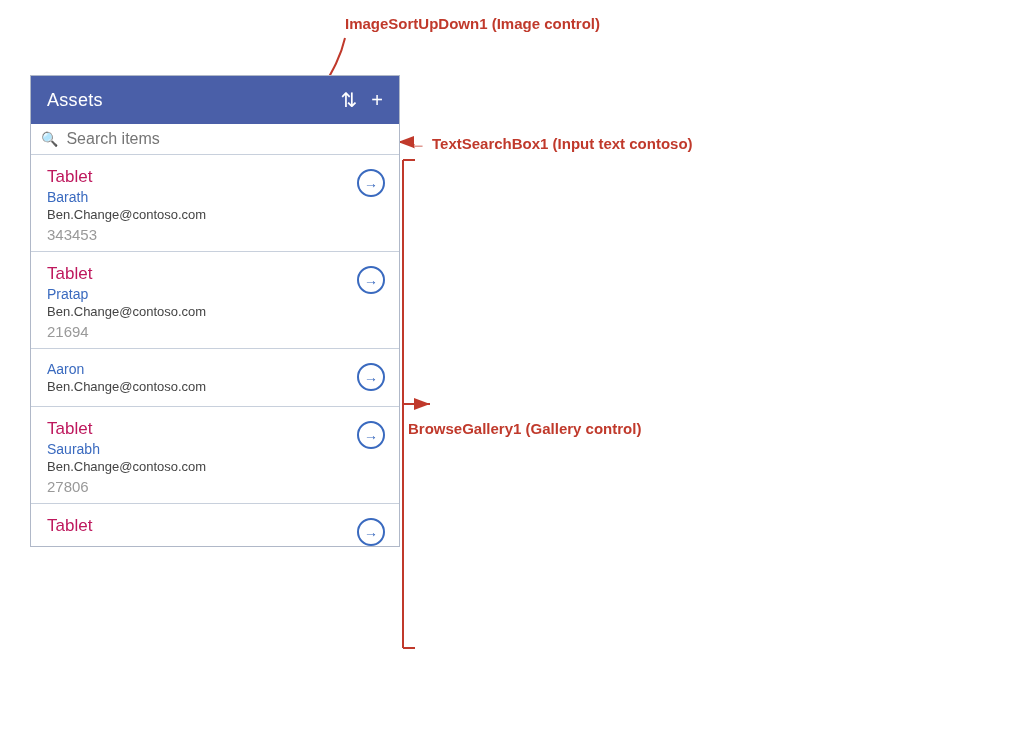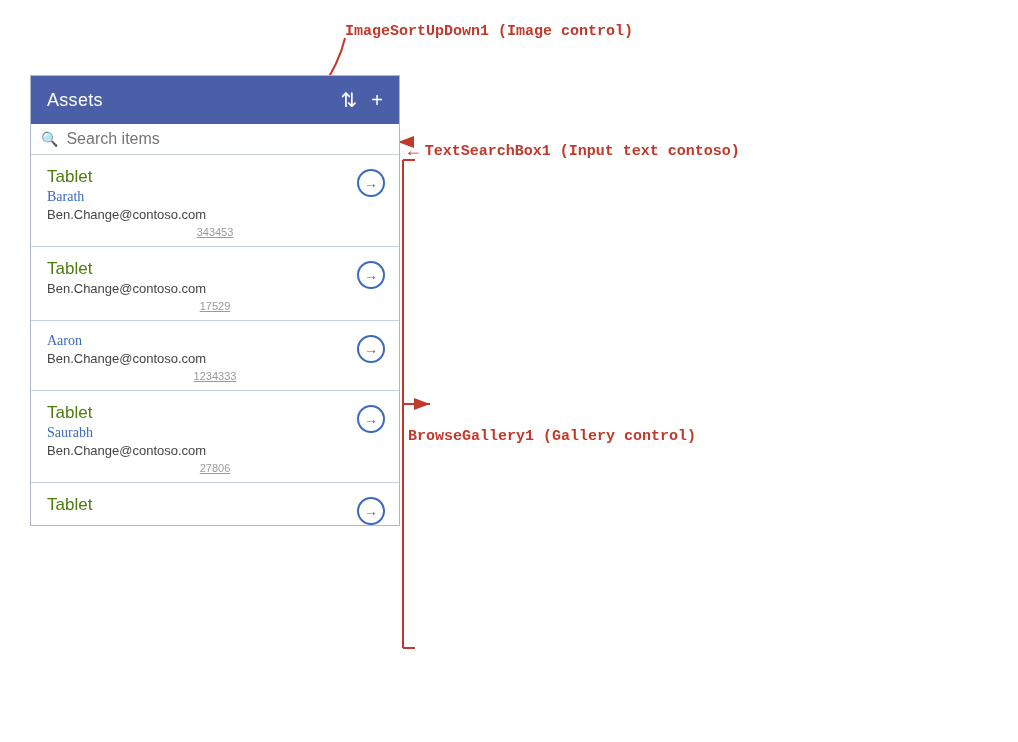--- a/index.html
+++ b/index.html
@@ -6,25 +6,24 @@
     body {
       font-family: 'Segoe UI', Arial, sans-serif;
       background: #fff;
       width: 1018px;
       height: 742px;
       position: relative;
       overflow: hidden;
     }
 
     .annotation-label {
-      font-family: Liberation Mono, monospace;
+      font-family: Liberation Sans, sans-serif;
       font-weight: 700;
       color: #c0392b;
       font-size: 15px;
-      margin-top: 8px;
     }
 
     
     .annotation-right-search {
       position: absolute;
       top: 133px;
       left: 408px;
       display: flex;
       align-items: center;
       gap: 6px;
@@ -116,44 +115,42 @@
       position: relative;
       background: #fff;
     }
 
     .gallery-item:last-child {
       border-bottom: none;
     }
 
     .item-title {
       font-size: 17px;
-      color: #4d7c0f;
+      color: #be185d;
       font-weight: 400;
       margin-bottom: 2px;
     }
 
     .item-name {
       font-size: 14px;
       color: #3a6abf;
       font-weight: 500;
       margin-bottom: 2px;
-      font-family: Liberation Serif, serif;
     }
 
     .item-email {
       font-size: 13px;
       color: #444;
       margin-bottom: 4px;
     }
 
     .item-id {
-      font-size: 11px;
+      font-size: 15px;
       color: #999;
-      text-align: center;
-      text-decoration: underline;
+      text-align: left;
     }
 
     .item-arrow {
       position: absolute;
       top: 14px;
       right: 14px;
       width: 28px;
       height: 28px;
       border: 2px solid #3a6abf;
       border-radius: 50%;
@@ -241,31 +238,31 @@
       <div class="item-name">Barath</div>
       <div class="item-email">Ben.Change@contoso.com</div>
       <div class="item-id">343453</div>
       <div class="item-arrow">
         <span class="item-arrow-icon">→</span>
       </div>
     </div>
 
     <div class="gallery-item">
       <div class="item-title">Tablet</div>
-      <div class="item-email">Ben.Change@contoso.com</div>
-      <div class="item-id">17529</div>
+      <div class="item-name">Pratap</div>
+      <div class="item-email">Ben.Change@contoso.com</div>
+      <div class="item-id">21694</div>
       <div class="item-arrow">
         <span class="item-arrow-icon">→</span>
       </div>
     </div>
 
     <div class="gallery-item">
       <div class="item-name">Aaron</div>
       <div class="item-email">Ben.Change@contoso.com</div>
-      <div class="item-id">1234333</div>
       <div class="item-arrow">
         <span class="item-arrow-icon">→</span>
       </div>
     </div>
 
     <div class="gallery-item">
       <div class="item-title">Tablet</div>
       <div class="item-name">Saurabh</div>
       <div class="item-email">Ben.Change@contoso.com</div>
       <div class="item-id">27806</div>

